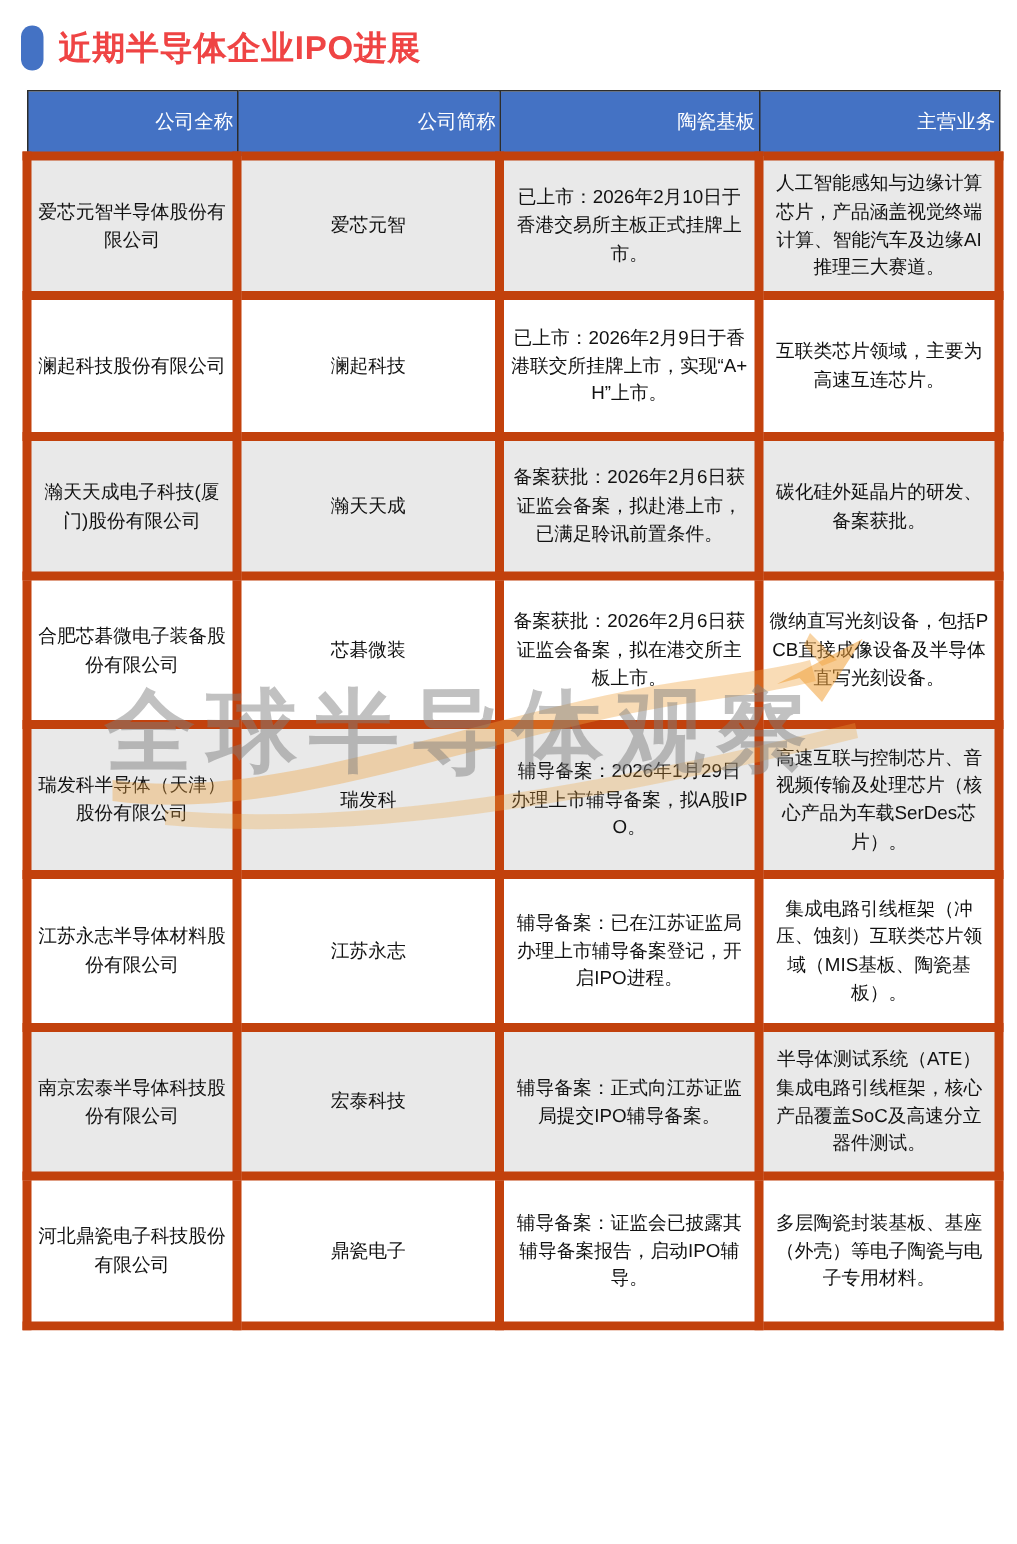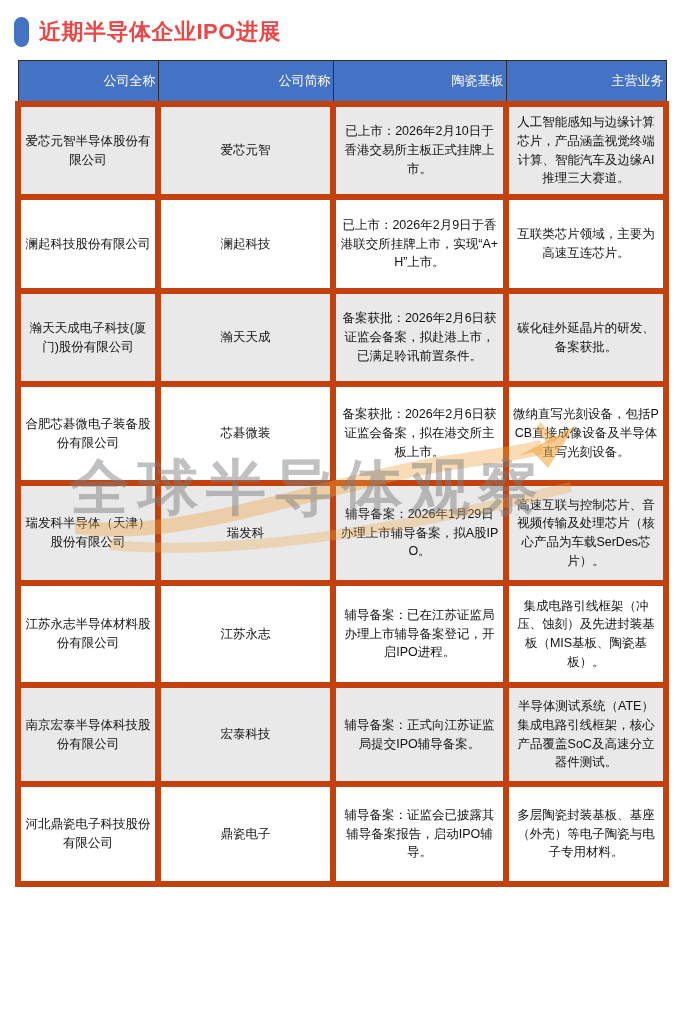--- a/index.html
+++ b/index.html
@@ -151,21 +151,21 @@
       <tr>
         <td>瑞发科半导体（天津）股份有限公司</td>
         <td>瑞发科</td>
         <td><span class="progress-label">辅导备案：</span><span>2026年1月29日办理上市辅导备案，拟A股IPO。</span></td>
         <td>高速互联与控制芯片、音视频传输及处理芯片（核心产品为车载SerDes芯片）。</td>
       </tr>
       <tr>
         <td>江苏永志半导体材料股份有限公司</td>
         <td>江苏永志</td>
         <td><span class="progress-label">辅导备案：</span><span>已在江苏证监局办理上市辅导备案登记，开启IPO进程。</span></td>
-        <td>集成电路引线框架（冲压、蚀刻）及先进封装基板（MIS基板、陶瓷基板）。</td>
+        <td>集成电路引线框架（冲压、蚀刻）互联类芯片领域（MIS基板、陶瓷基板）。</td>
       </tr>
       <tr>
         <td>南京宏泰半导体科技股份有限公司</td>
         <td>宏泰科技</td>
         <td><span class="progress-label">辅导备案：</span><span>正式向江苏证监局提交IPO辅导备案。</span></td>
         <td>半导体测试系统（ATE）集成电路引线框架，核心产品覆盖SoC及高速分立器件测试。</td>
       </tr>
       <tr>
         <td>河北鼎瓷电子科技股份有限公司</td>
         <td>鼎瓷电子</td>

